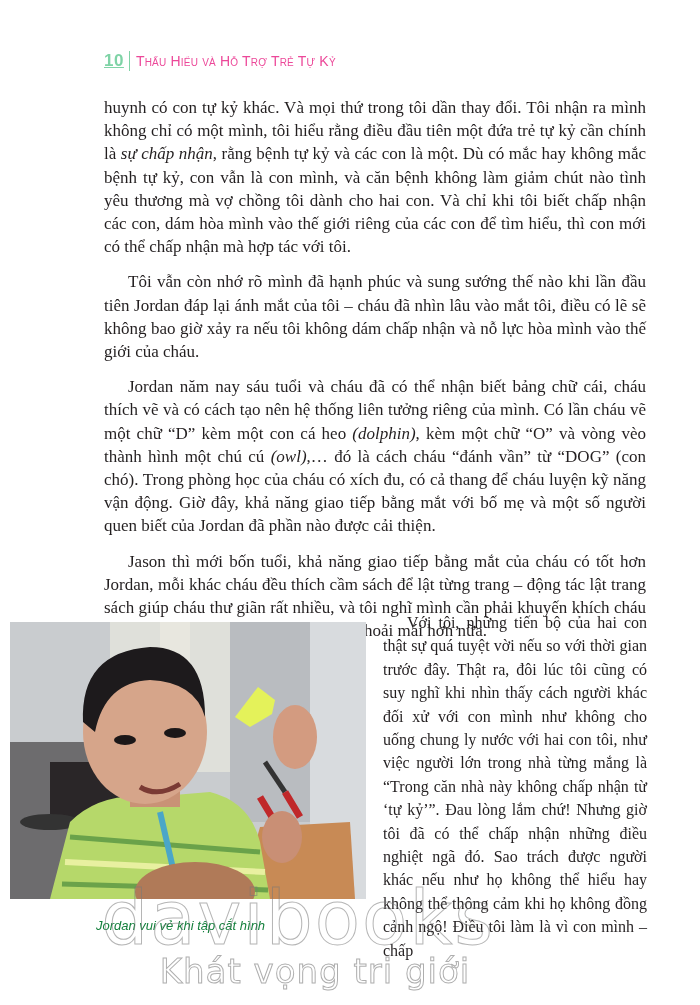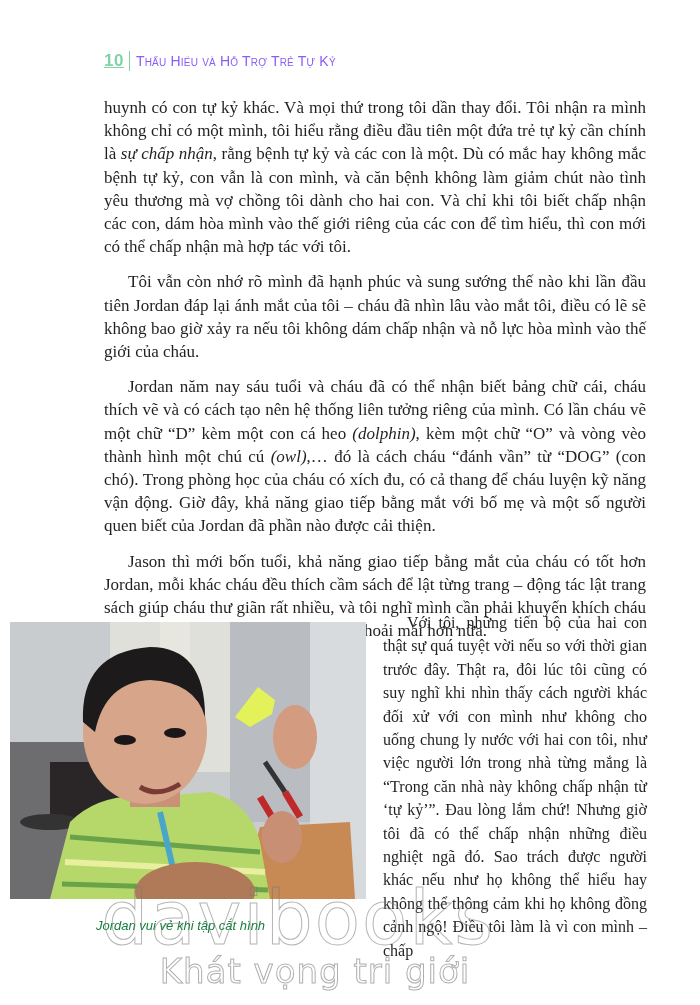--- a/index.html
+++ b/index.html
@@ -34,21 +34,21 @@
     .header-divider {
       width: 1px;
       height: 20px;
       background: #7fd3a6;
       margin: 0 6px 0 5px;
     }
     .running-title {
       font-family: "Liberation Sans", "DejaVu Sans", sans-serif;
       font-variant: small-caps;
       font-size: 14px;
-      color: #8b5cf6;
+      color: #ec4899;
       letter-spacing: 0.2px;
     }
     .body-text {
       position: absolute;
       left: 104px;
       top: 96px;
       width: 542px;
       font-size: 17px;
       line-height: 23.2px;
       text-align: justify;

